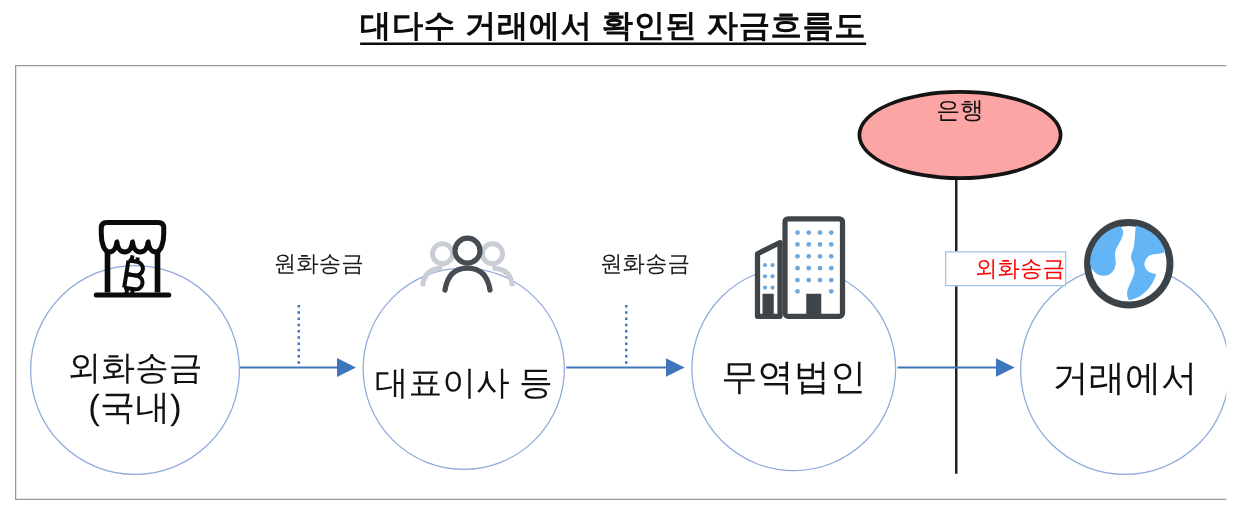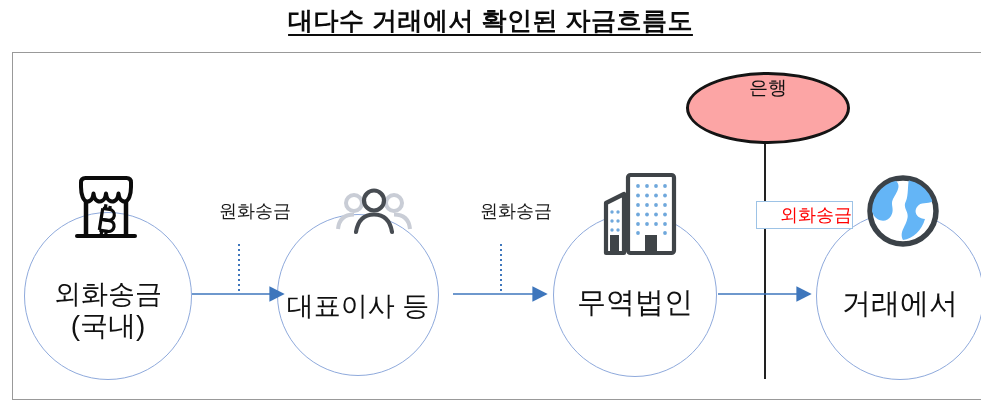--- a/index.html
+++ b/index.html
@@ -71,21 +71,21 @@
         <path d="M28 36 V58"></path>
         <path d="M28 36 H35 A5.5 5.5 0 0 1 35 47 H28"></path>
         <path d="M28 47 H36.5 A5.5 5.5 0 0 1 36.5 58 H28"></path>
         <path d="M30.5 31.5 V36"></path>
           <path d="M35 32.5 V36"></path>
         <path d="M30.5 58 V62.5"></path>
           <path d="M35 58 V61.5"></path>
       </g>
     </svg>
 
-    <div class="node" style="left:264px;top:161px;width:162px;height:162px;padding-top:22px;box-sizing:border-box;">
+    <div class="node" style="left:277px;top:161px;width:162px;height:162px;padding-top:22px;box-sizing:border-box;">
       <div class="nl">대표이사 등</div>
     </div>
     <svg class="node-icon" style="left:322px;top:134px;" width="78" height="50" viewBox="0 0 78 50">
       <g stroke="#C9CDD6" stroke-width="4" fill="none">
         <circle cx="19" cy="16" r="8"></circle>
         <circle cx="59" cy="16" r="8"></circle>
         <path d="M3 42 C4 32 10 27.5 19 27.5"></path>
         <path d="M75 42 C74 32 68 27.5 59 27.5"></path>
       </g>
       <path d="M21 45 C23 32.5 30 27.5 39 27.5 C48 27.5 55 32.5 57 45 Z" fill="#fff" stroke="none"></path>

